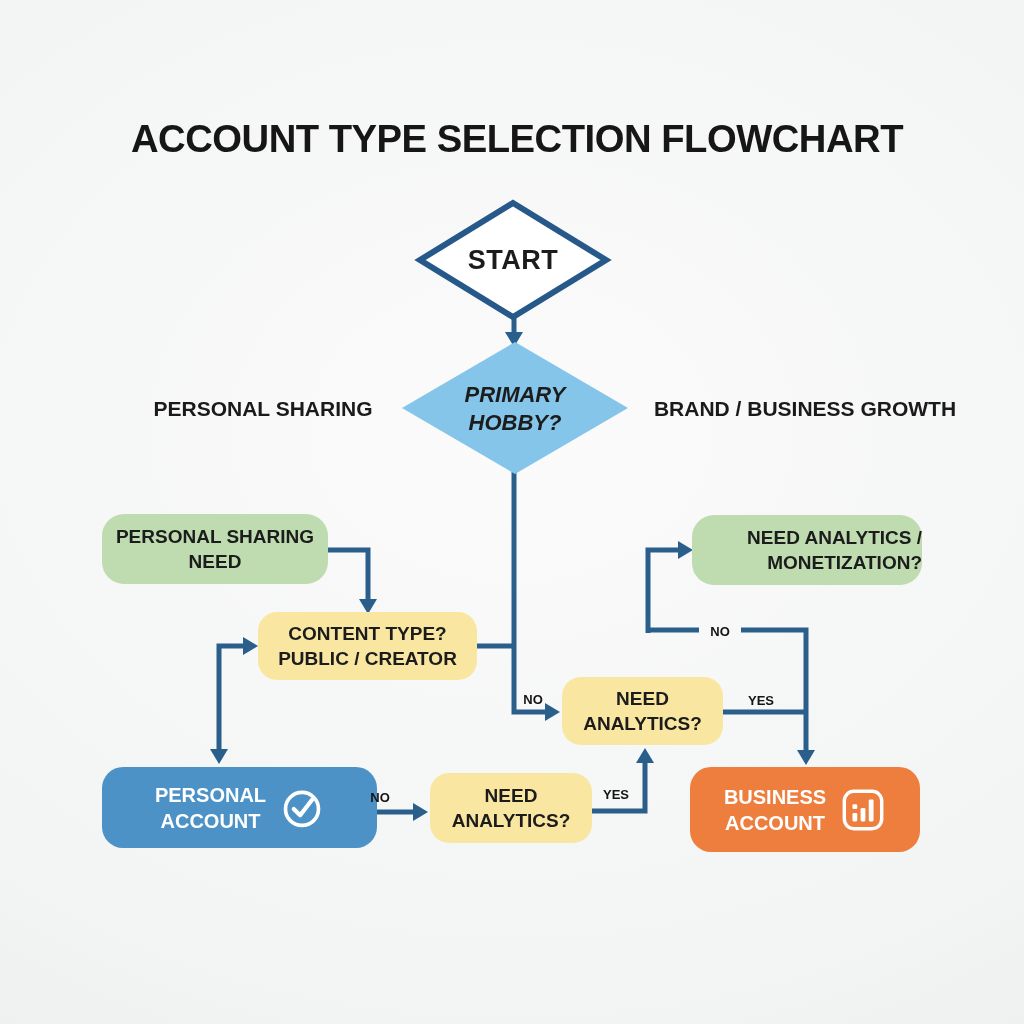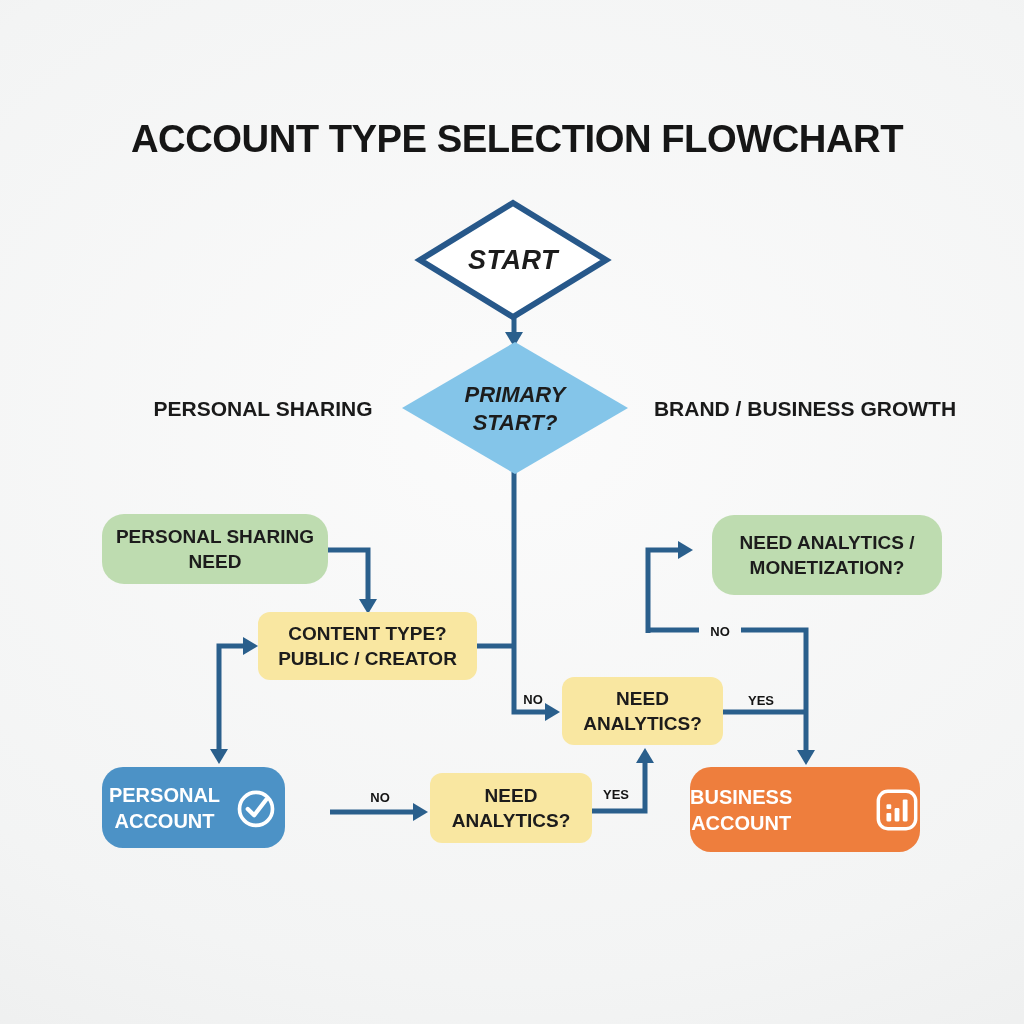--- a/index.html
+++ b/index.html
@@ -31,27 +31,27 @@
   svg.layer{position:absolute;left:0;top:0;}
   .conn{stroke:var(--arrow);stroke-width:5;fill:none;stroke-linejoin:miter;}
   .arrowhead{fill:var(--arrow);stroke:none;}
   .d-start{fill:var(--start-fill);stroke:var(--start-border);stroke-width:6;}
   .d-goal{fill:var(--decision-diamond);stroke:none;}
   .node{
     position:absolute;display:flex;flex-direction:column;align-items:center;justify-content:center;
     text-align:center;font-weight:bold;color:var(--dark-text);line-height:1.32;
   }
   .node.green{background:var(--green-box);border-radius:22px;font-size:19px;}
-  .node.yellow{background:var(--yellow-box);border-radius:12px;font-size:19px;}
+  .node.yellow{background:var(--yellow-box);border-radius:19px;font-size:19px;}
   .node.result{border-radius:21px;color:var(--light-text);font-size:20px;flex-direction:row;gap:14px;}
   .node.blue{background:var(--blue-box);}
-  .node.orange{background:var(--orange-box);justify-content:space-between;}
+  .node.orange{background:var(--orange-box);}
   .stack{display:flex;flex-direction:column;align-items:center;line-height:1.3;}
   .diamond-label{font-weight:bold;color:var(--dark-text);text-align:center;line-height:1.25;}
-  .start-text{font-size:27px;letter-spacing:0.5px;font-style:italic;}
+  .start-text{font-size:27px;letter-spacing:0.5px;}
   .goal-text{font-size:22px;font-style:italic;}
   .branch-label{font-weight:bold;color:#1a1a1a;font-size:21px;white-space:nowrap;}
   .edge-label{font-weight:bold;color:#141414;font-size:13px;white-space:nowrap;}
   .node-icon{flex:0 0 auto;display:block;}
 </style>
 </head>
 <body>
 
 <div class="canvas">
 
@@ -89,49 +89,49 @@
 
     <polygon class="d-start" points="513,203 606,260 513,317 420,260"></polygon>
     <polygon class="d-goal" points="515,342 628,408 515,474 402,408"></polygon>
   </svg>
 
   <div class="abs page-title" style="left:517px;top:139px;">ACCOUNT TYPE SELECTION FLOWCHART</div>
 
   <div class="abs center diamond-label start-text" style="left:513px;top:261px;">START</div>
   <div class="abs center diamond-label goal-text" style="left:515px;top:408px;">
     <span>PRIMARY</span><br>
-    <span>START?</span>
+    <span>HOBBY?</span>
   </div>
 
   <div class="abs center branch-label" style="left:263px;top:409px;">PERSONAL SHARING</div>
   <div class="abs center branch-label" style="left:767px;top:409px;margin-left:38px;">BRAND / BUSINESS GROWTH</div>
 
   <div class="node green" style="left:102px;top:514px;width:226px;height:70px;">
     <span>PERSONAL SHARING</span>
     <span>NEED</span>
   </div>
-  <div class="node green" style="left:712px;top:515px;width:230px;height:80px;">
+  <div class="node green" style="left:692px;top:515px;width:230px;height:70px;align-items:flex-end;">
     <span>NEED ANALYTICS /</span>
     <span>MONETIZATION?</span>
   </div>
 
   <div class="node yellow" style="left:258px;top:612px;width:219px;height:68px;">
     <span>CONTENT TYPE?</span>
     <span>PUBLIC / CREATOR</span>
   </div>
   <div class="node yellow" style="left:562px;top:677px;width:161px;height:68px;">
     <span>NEED</span>
     <span>ANALYTICS?</span>
   </div>
   <div class="node yellow" style="left:430px;top:773px;width:162px;height:70px;">
     <span>NEED</span>
     <span>ANALYTICS?</span>
   </div>
 
-  <div class="node result blue" style="left:102px;top:767px;width:183px;height:81px;">
+  <div class="node result blue" style="left:102px;top:767px;width:275px;height:81px;">
     <span class="stack">
       <span>PERSONAL</span>
       <span>ACCOUNT</span>
     </span>
     <svg class="node-icon" width="44" height="44" viewBox="0 0 48 48">
       <circle cx="24" cy="25" r="18" fill="none" stroke="#ffffff" stroke-width="4"></circle>
       <path d="M15 25 L22 32 L35 15" fill="none" stroke="#ffffff" stroke-width="4.6" stroke-linecap="round" stroke-linejoin="round"></path>
     </svg>
   </div>
   <div class="node result orange" style="left:690px;top:767px;width:230px;height:85px;">

